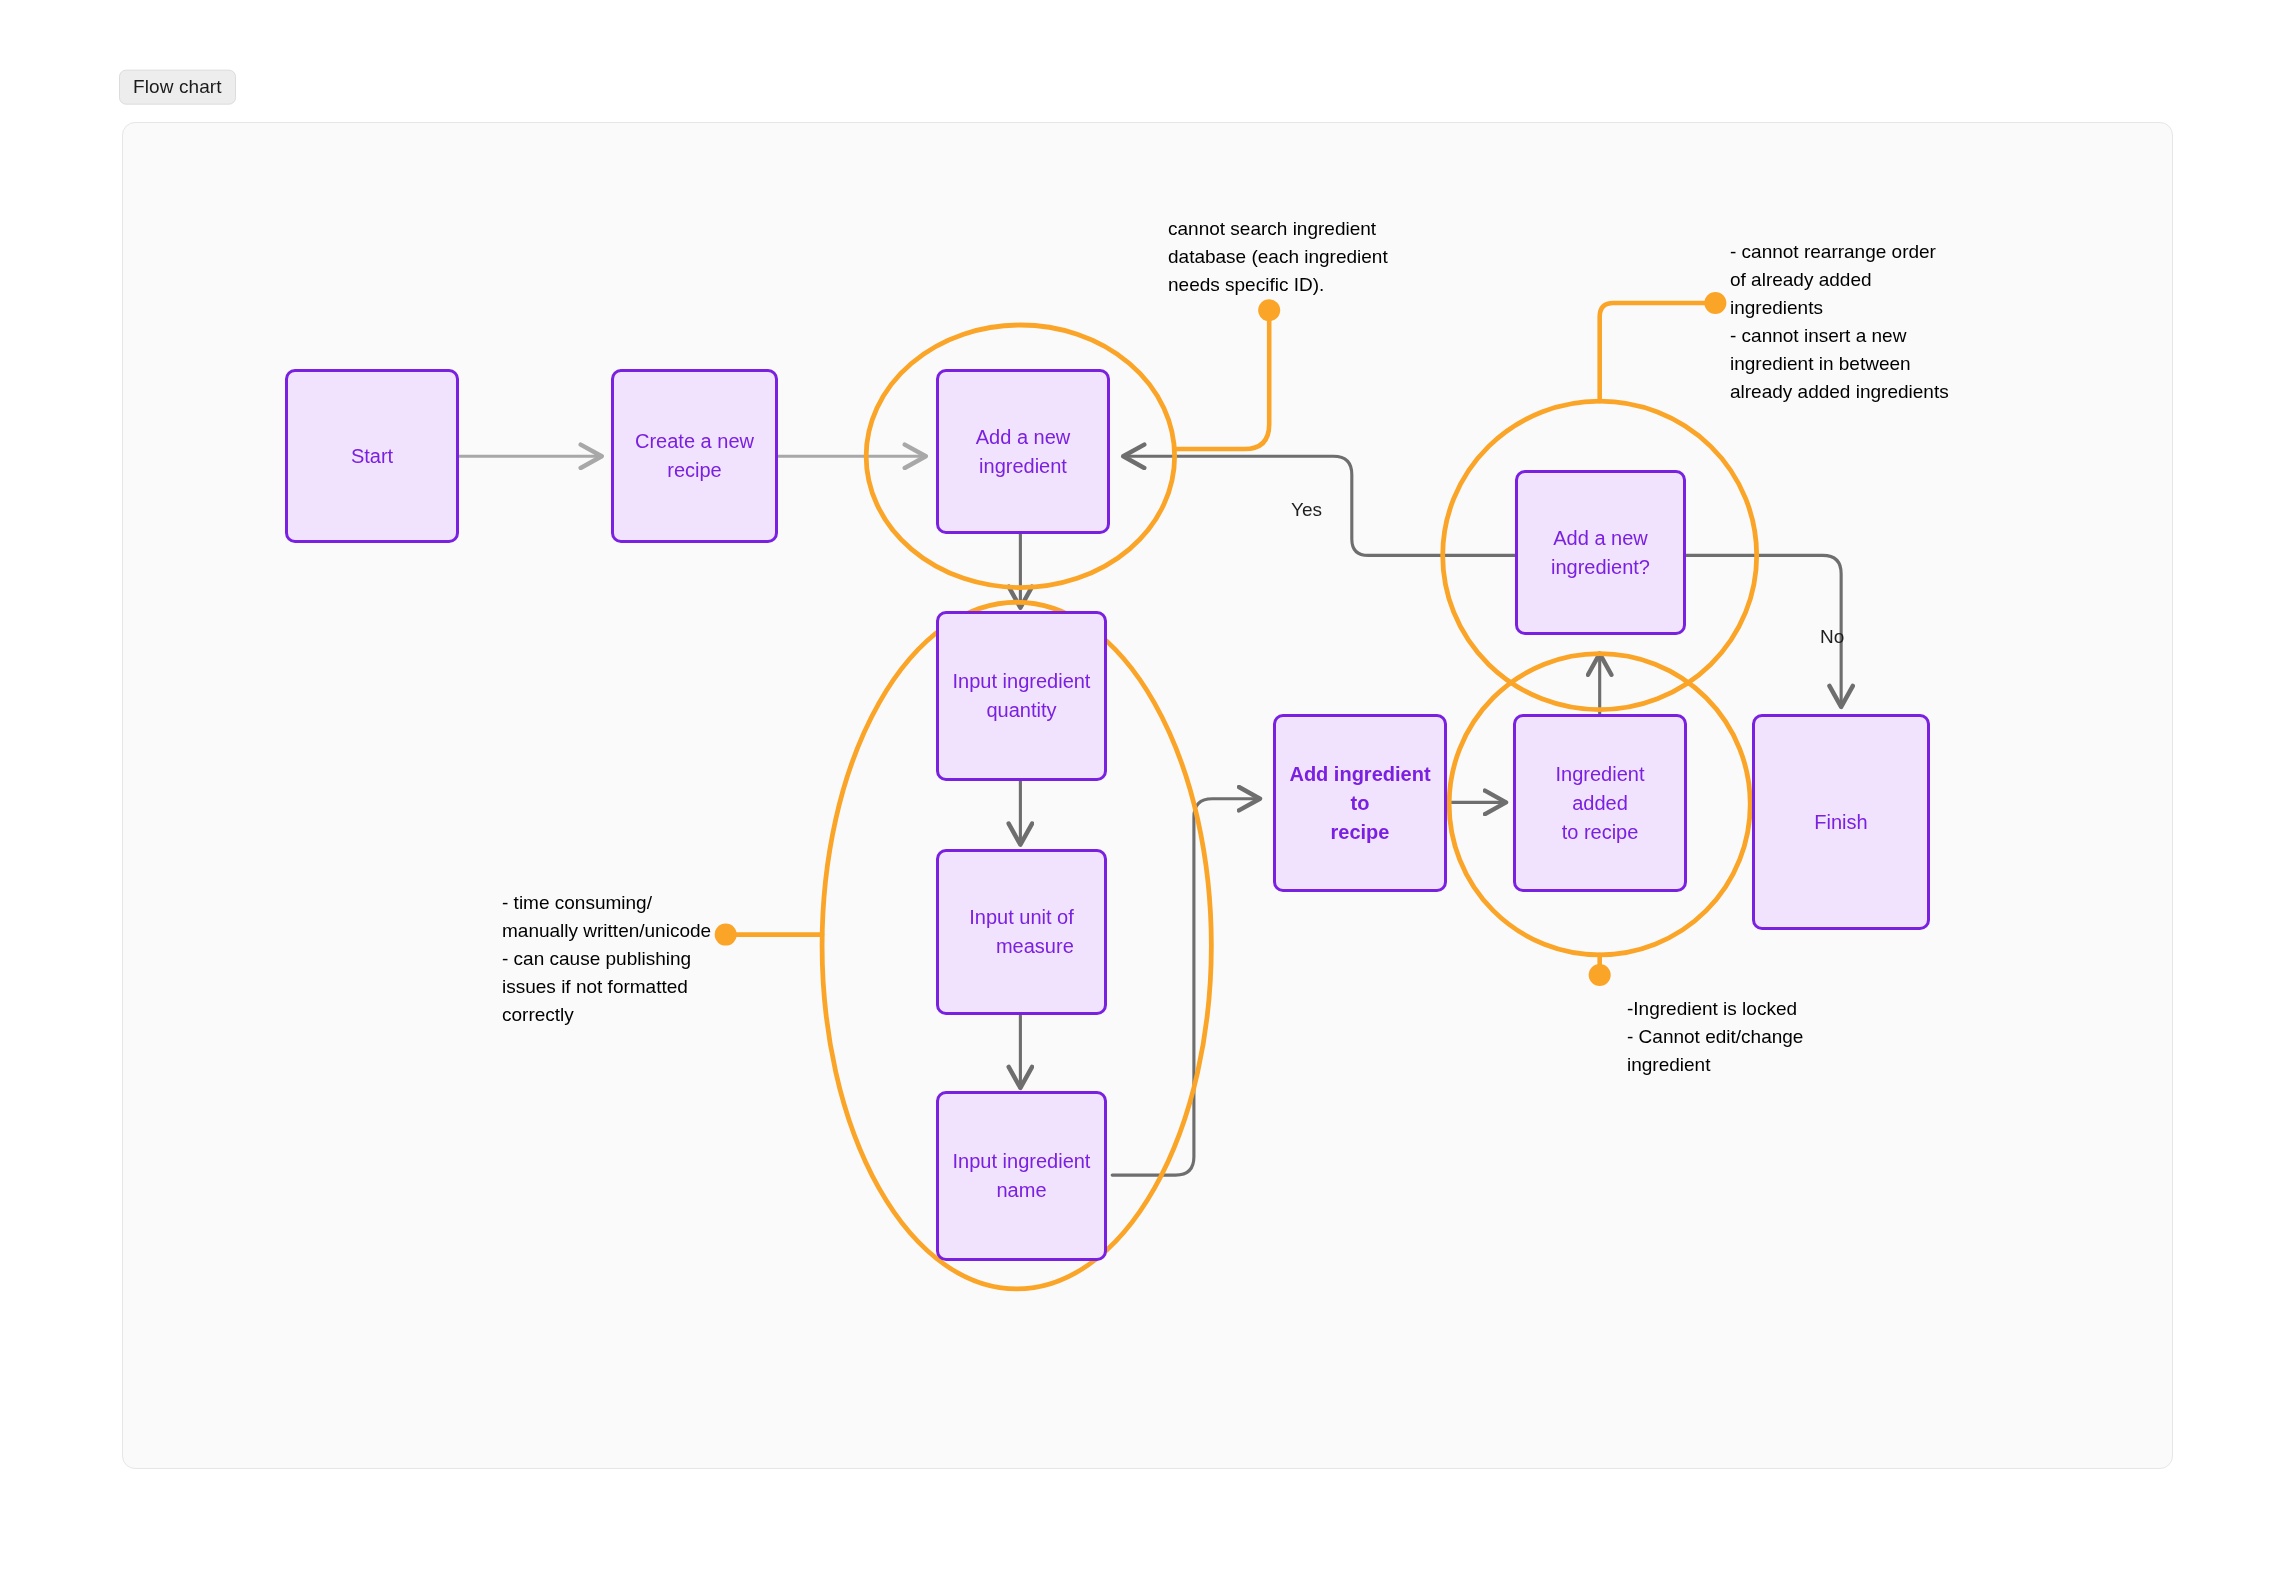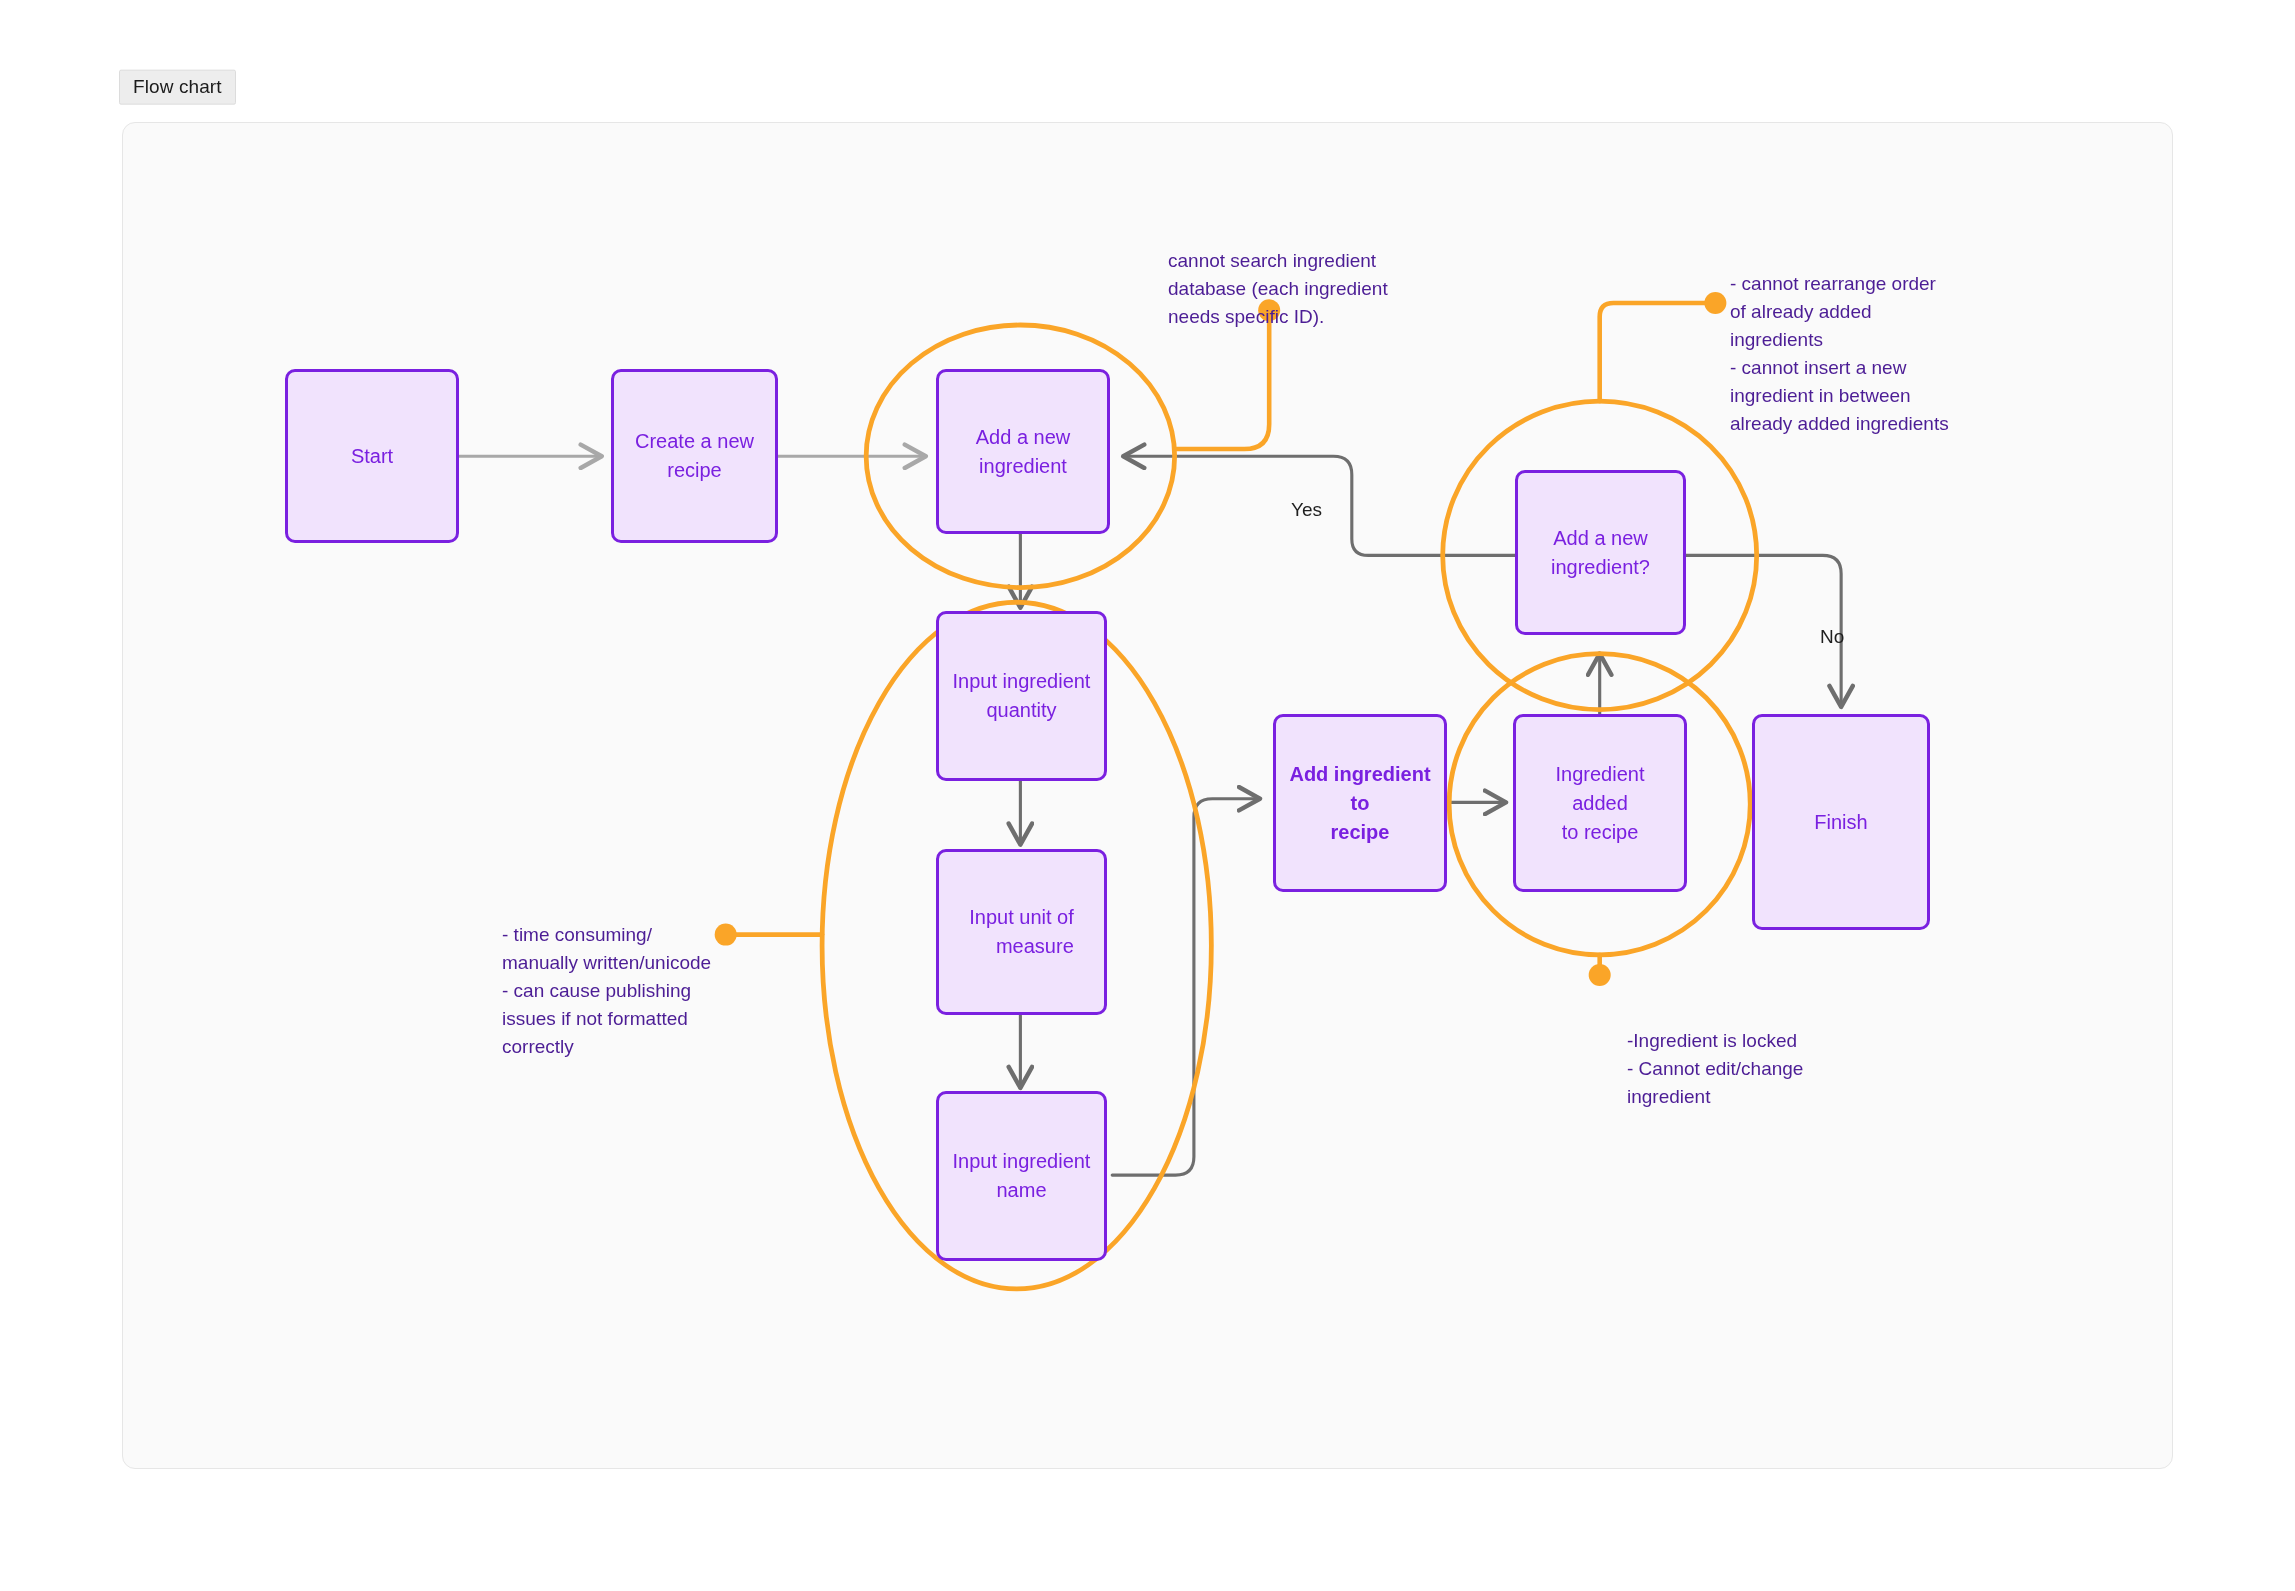--- a/index.html
+++ b/index.html
@@ -20,21 +20,21 @@
   }
 
   
   #page-tag {
     position: absolute;
     left: 119px;
     top: 87px;
     transform: translateY(-50%);
     background: #ededed;
     border: 0.9px solid #dcdcdc;
-    border-radius: 2px;
+    border-radius: 7px;
     padding: 6.4px 13px 7.3px 13px;
     font-size: 19px;
     color: #1b1b1b;
     line-height: 1;
     white-space: nowrap;
     letter-spacing: 0.1px;
   }
 
   
   #canvas {
@@ -83,24 +83,23 @@
     font-size: 19px;
     color: #1f1f1f;
     line-height: 1;
     white-space: nowrap;
   }
 
   
   .note {
     position: absolute;
     font-size: 19px;
-    color: #4c1d95;
+    color: #000000;
     line-height: 1.47;
     white-space: pre-line;
-    margin-top: 32px;
   }
 </style>
 </head>
 <body>
 
 <div id="root">
 
   <div id="page-tag">Flow chart</div>
 
   <div id="canvas"></div>

